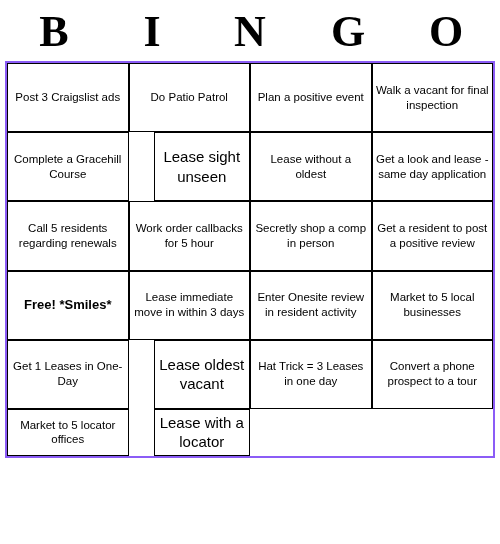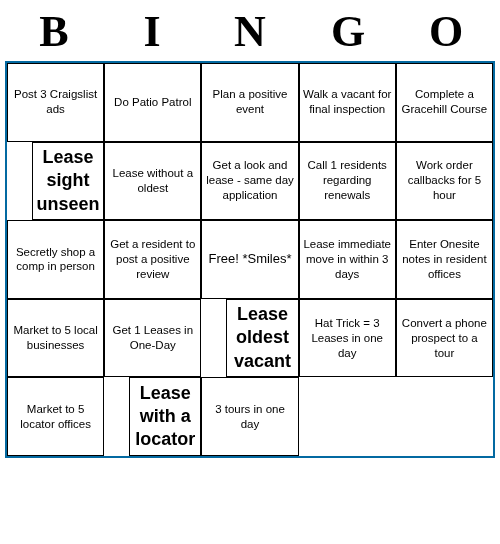--- a/index.html
+++ b/index.html
@@ -24,44 +24,44 @@
     .bingo-letter {
       font-size: 44px;
       font-weight: bold;
       font-family: Georgia, serif;
       color: #000;
       width: 88px;
       text-align: center;
     }
     .bingo-grid {
       display: grid;
-      grid-template-columns: repeat(5, 1fr);
+      grid-template-columns: repeat(4, 1fr);
       grid-template-rows: repeat(5, 1fr);
       width: 490px;
       height: 397px;
-      border: 2px solid #0369a1;
+      border: 2px solid #8b5cf6;
     }
     .bingo-cell {
       border: 1px solid #000;
       display: flex;
       align-items: center;
       justify-content: center;
       text-align: center;
       font-size: 11.5px;
       line-height: 1.3;
       padding: 3px;
       background: #fff;
     }
     .bingo-cell.free {
       font-size: 13px;
-      font-weight: normal;
+      font-weight: bold;
     }
     .bingo-cell.bold-text {
-      font-size: 18px;
-      font-weight: bold;
+      font-size: 15px;
+      font-weight: normal;
       margin-left: 25px;
     }
   </style>
 </head>
 <body>
 
 <div class="bingo-title">
 <span class="bingo-letter">B</span>
     <span class="bingo-letter">I</span>
     <span class="bingo-letter">N</span>
@@ -71,28 +71,27 @@
 
 <div class="bingo-grid">
 <div class="bingo-cell">Post 3 Craigslist ads</div>
     <div class="bingo-cell">Do Patio Patrol</div>
     <div class="bingo-cell">Plan a positive event</div>
     <div class="bingo-cell">Walk a vacant for final inspection</div>
     <div class="bingo-cell">Complete a Gracehill Course</div>
     <div class="bingo-cell bold-text">Lease sight unseen</div>
     <div class="bingo-cell">Lease without a oldest</div>
     <div class="bingo-cell">Get a look and lease - same day application</div>
-    <div class="bingo-cell">Call 1 residents regarding renewals</div>
+    <div class="bingo-cell">Call 5 residents regarding renewals</div>
     <div class="bingo-cell">Work order callbacks for 5 hour</div>
     <div class="bingo-cell">Secretly shop a comp in person</div>
     <div class="bingo-cell">Get a resident to post a positive review</div>
     <div class="bingo-cell free">Free! *Smiles*</div>
     <div class="bingo-cell">Lease immediate move in within 3 days</div>
-    <div class="bingo-cell">Enter Onesite notes in resident offices</div>
+    <div class="bingo-cell">Enter Onesite review in resident activity</div>
     <div class="bingo-cell">Market to 5 local businesses</div>
     <div class="bingo-cell">Get 1 Leases in One-Day</div>
     <div class="bingo-cell bold-text">Lease oldest vacant</div>
     <div class="bingo-cell">Hat Trick = 3 Leases in one day</div>
     <div class="bingo-cell">Convert a phone prospect to a tour</div>
     <div class="bingo-cell">Market to 5 locator offices</div>
     <div class="bingo-cell bold-text">Lease with a locator</div>
-    <div class="bingo-cell">3 tours in one day</div>
   </div>
 
 </body></html>

